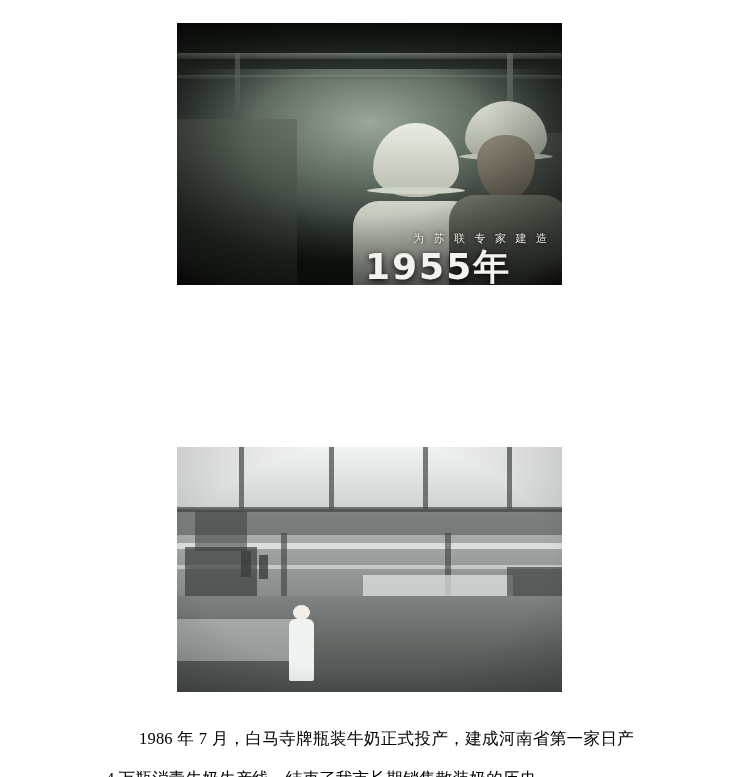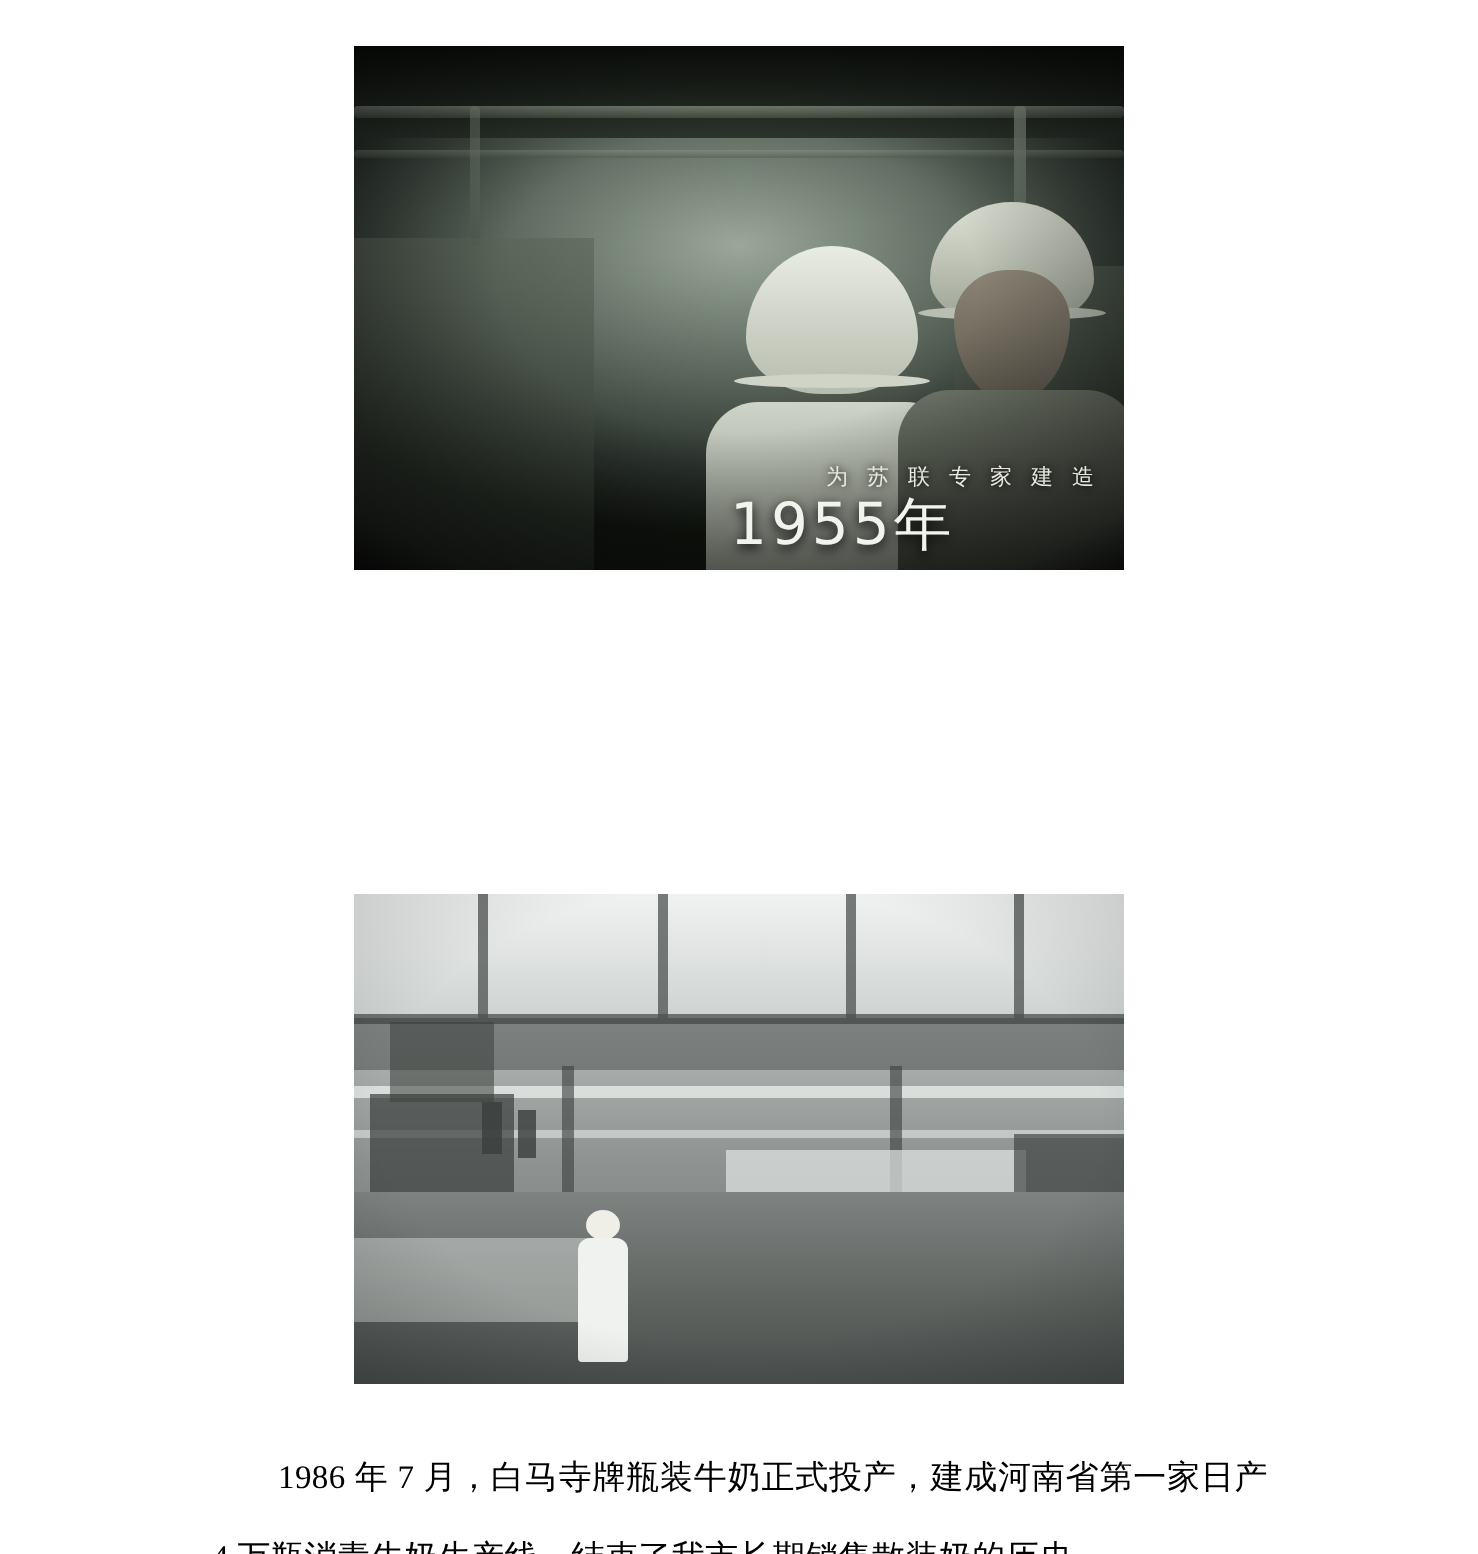--- a/index.html
+++ b/index.html
@@ -97,22 +97,22 @@
     letter-spacing: 3px;
     color: #e8e8e0;
     text-shadow: 0 0 4px rgba(0,0,0,.9);
     white-space: nowrap;
   }
   .ph1-year {
     position: absolute;
     left: 188px;
     top: 220px;
     font-family: "DejaVu Sans", sans-serif;
-    font-weight: normal;
-    font-size: 29px;
+    font-weight: bold;
+    font-size: 36px;
     letter-spacing: 2px;
     color: #f2f2ee;
     text-shadow: 0 2px 6px rgba(0,0,0,.95);
     white-space: nowrap;
   }
 
   
   .ph2-bg {
     position: absolute; inset: 0;
     background: linear-gradient(180deg, #cfd2d0 0%, #b9bdbb 22%, #8e9391 55%, #6a6f6d 100%);

